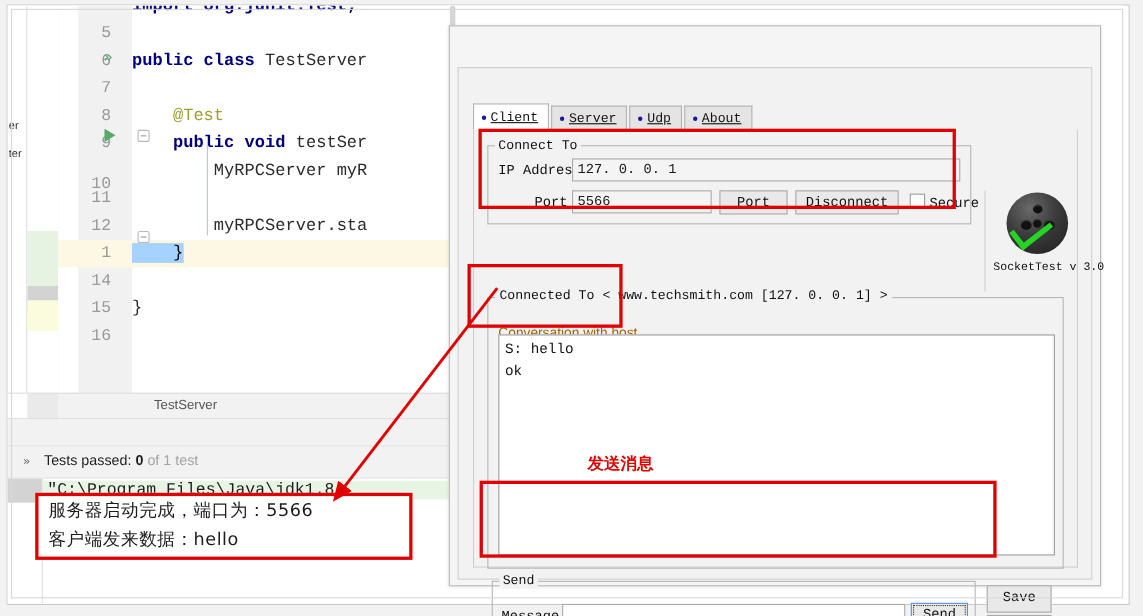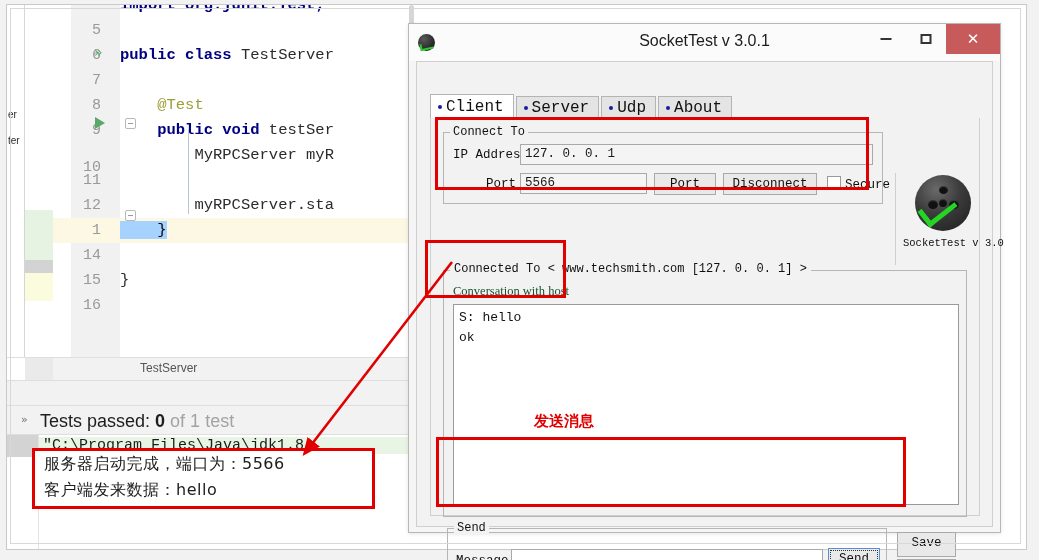--- a/index.html
+++ b/index.html
@@ -217,21 +217,21 @@
   .chev-icon {
     position: absolute;
     left: 14px; top: 7px;
     font-size: 11px;
     color: #6b6b6b;
     font-family: "DejaVu Sans", sans-serif;
   }
   .tests-passed {
     position: absolute;
     left: 33px; top: 5px;
-    font-size: 18px;
+    font-size: 13px;
     color: #1d1d1d;
     white-space: nowrap;
   }
   .tests-passed .dim { color: #a3a3a3; }
   .tests-passed .num { color: #1d1d1d; font-weight: bold;}
 
   .console-pane {
     position: absolute;
     left: 0; top: 429px;
     width: 408px; height: 115px;
@@ -353,27 +353,28 @@
     left: 13px; top: 34px;
     height: 22px;
   }
   .st-tab {
     position: relative;
     float: left;
     height: 22px;
     line-height: 22px;
     padding: 0 9px 0 7px;
     font-family: "Liberation Mono", monospace;
-    font-size: 16px;
+    font-size: 12px;
     color: #111;
     background: #e4e4e4;
     border: 1px solid #b4b4b4;
     border-bottom: none;
     margin-right: 2px;
     box-sizing: border-box;
+    text-decoration: underline;
   }
   .st-tab.active {
     background: #ffffff;
     height: 24px;
     line-height: 24px;
     top: -2px;
   }
   .st-tab .dot {
     display: inline-block;
     width: 4px; height: 4px;
@@ -494,23 +495,24 @@
   .st-logo-divider {
     position: absolute;
     left: 464px; top: 55px;
     width: 1px; height: 92px;
     background: #cfcfcf;
   }
 
   
   .conv-label {
     position: absolute;
-    font-family: Liberation Serif, serif;
+    font-family: Liberation Sans, sans-serif;
     font-size: 12.5px;
-    color: #14532d;
+    color: #a16207;
+    margin-top: 11px;
   }
   .conv-box {
     position: absolute;
     background: #fff;
     border: 1px solid #9a9a9a;
     box-sizing: border-box;
     overflow: hidden;
   }
   .conv-line {
     position: absolute;
@@ -648,34 +650,20 @@
         <div class="cg-mark"></div>
       </div>
       <div class="console-line hl-green" style="top:2px;">"C:\Program Files\Java\jdk1.8.</div>
       <div class="console-line cjk" style="top:25px;">服务器启动完成，端口为：5566</div>
       <div class="console-line cjk" style="top:50px;">客户端发来数据：hello</div>
     </div>
   </div>
 
   <div class="st-window">
 
-    <div class="st-titlebar">
-      <div class="st-app-icon"></div>
-      <div class="st-title">SocketTest v 3.0.1</div>
-
-      <div class="win-btn min">
-        <span class="win-glyph glyph-min"></span>
-      </div>
-      <div class="win-btn max">
-        <span class="win-glyph glyph-max"></span>
-      </div>
-      <div class="win-btn close">
-        <span class="win-glyph glyph-close">✕</span>
-      </div>
-    </div>
 
     <div class="st-body">
 
       <div class="st-tabs">
         <div class="st-tab active"><span class="dot"></span><span>Client</span></div>
         <div class="st-tab"><span class="dot"></span><span>Server</span></div>
         <div class="st-tab"><span class="dot"></span><span>Udp</span></div>
         <div class="st-tab"><span class="dot"></span><span>About</span></div>
       </div>
 

